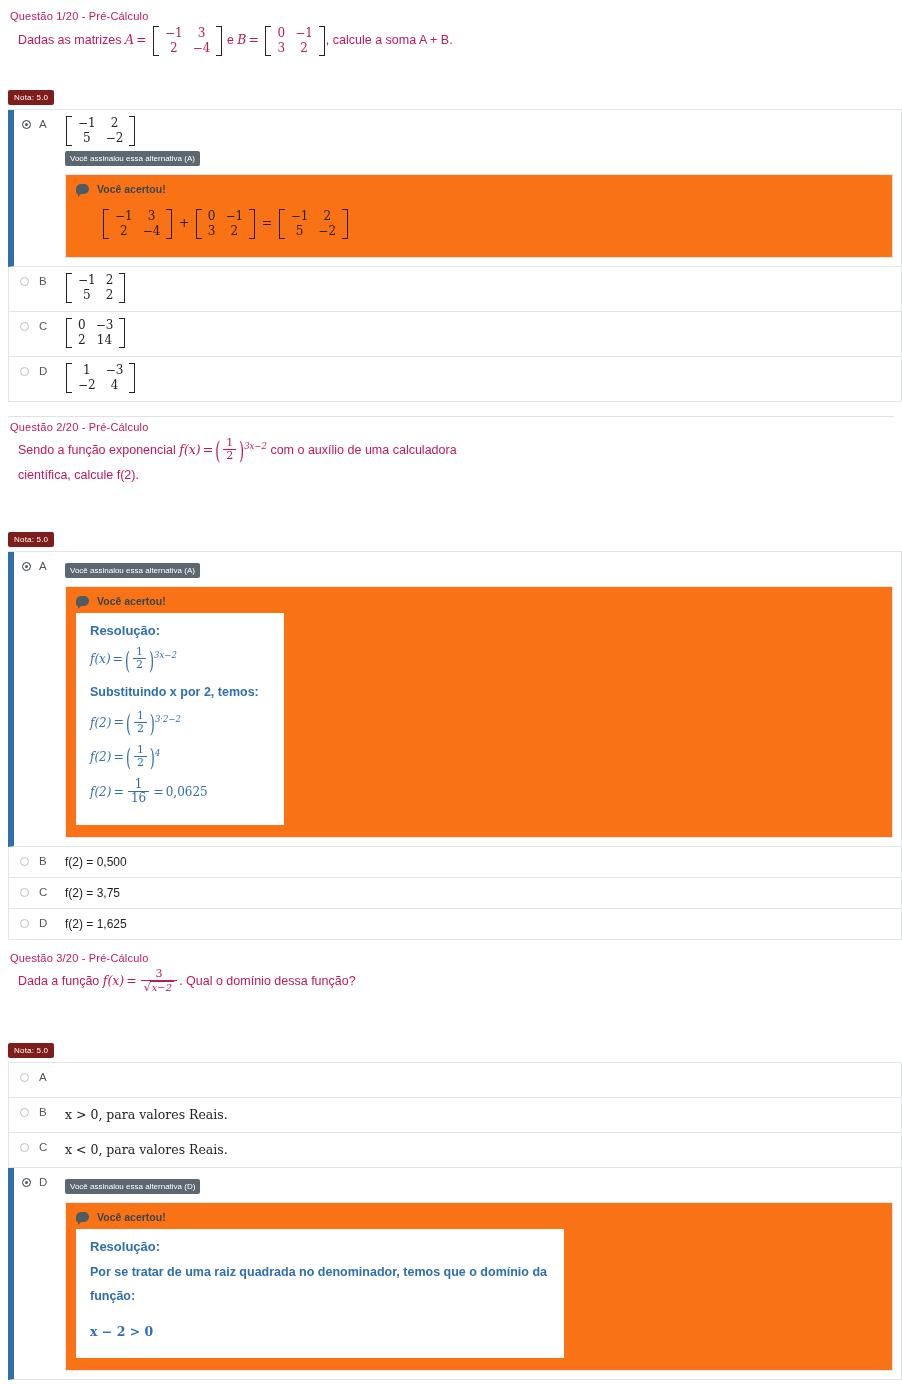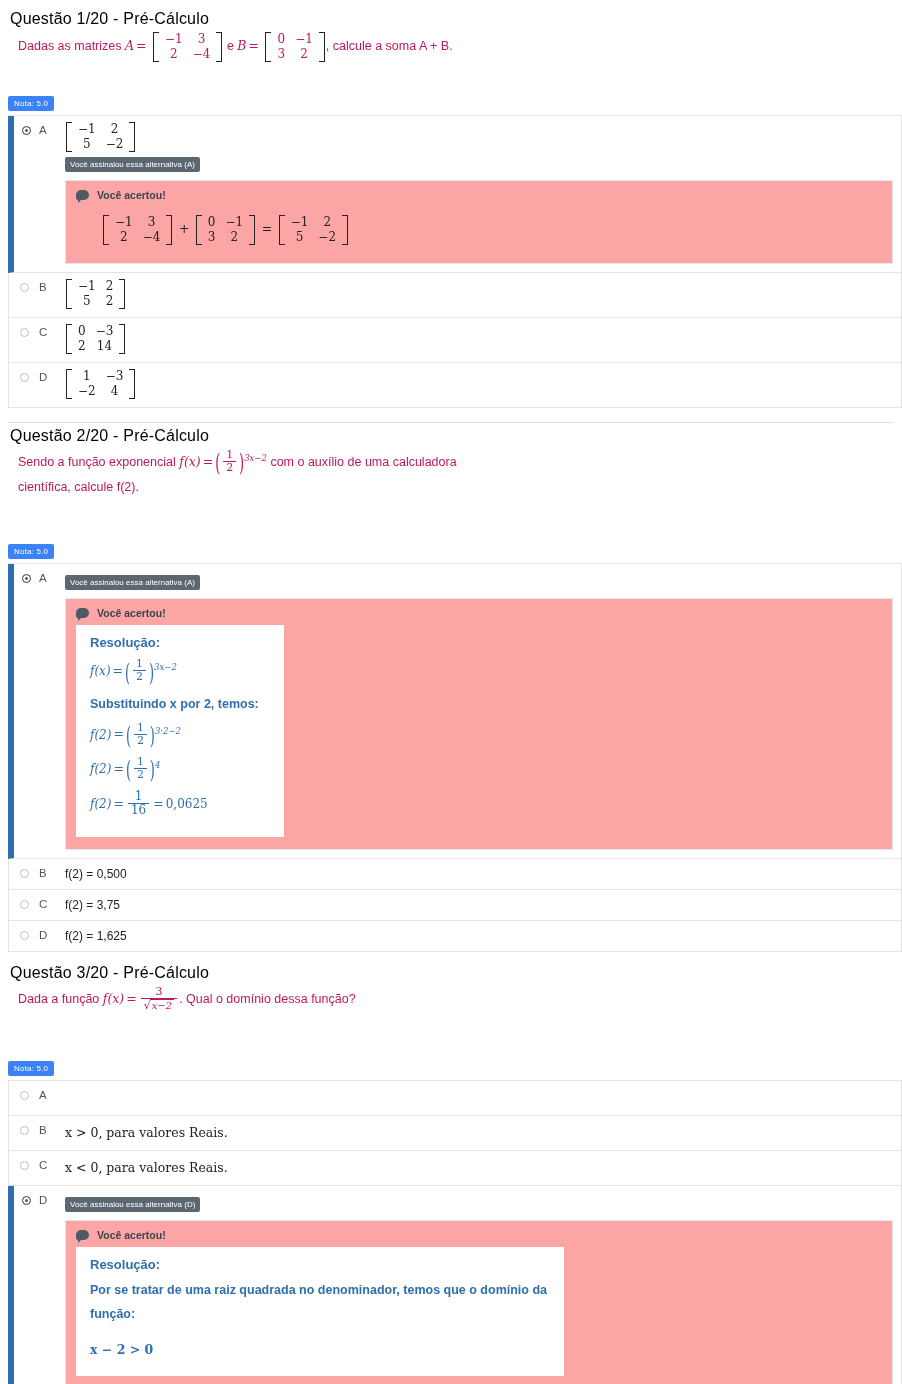--- a/index.html
+++ b/index.html
@@ -19,43 +19,43 @@
     padding-top: 6px;
     box-sizing: border-box;
   }
 
   
   .question-block {
     padding: 0 0 0 0;
     margin-bottom: 0;
   }
   .q-header {
-    font-size: 16px;
-    color: #000000;
+    font-size: 11px;
+    color: #be185d;
     padding: 4px 16px 2px 10px;
     letter-spacing: .2px;
   }
   .q-statement {
     font-size: 12.5px;
     color: #be185d;
     padding: 2px 10px 0 18px;
     line-height: 2.0;
   }
   .q-statement .line2 {
     display: block;
   }
 
   
   .grade-row {
     padding: 0 0 0 8px;
     margin-top: 30px;
   }
   .grade-chip {
     display: inline-block;
-    background: #3b82f6;
+    background: #7f1d1d;
     color: #ffffff;
     font-size: 8px;
     padding: 3px 6px 3px 6px;
     border-radius: 2px;
     letter-spacing: .2px;
   }
 
   
   .alts {
     margin-top: 4px;
@@ -122,21 +122,21 @@
     background: #5d6770;
     color: #fff;
     font-size: 8px;
     padding: 3px 5px;
     border-radius: 2px;
     margin-top: 5px;
   }
 
   
   .feedback {
-    background: #fca5a5;
+    background: #f97316;
     border: 1px solid #e4e7ea;
     margin-top: 8px;
     padding: 8px 10px 12px 10px;
   }
   .feedback-head {
     display: flex;
     align-items: center;
     gap: 8px;
     font-size: 10.5px;
     color: #3b454e;

